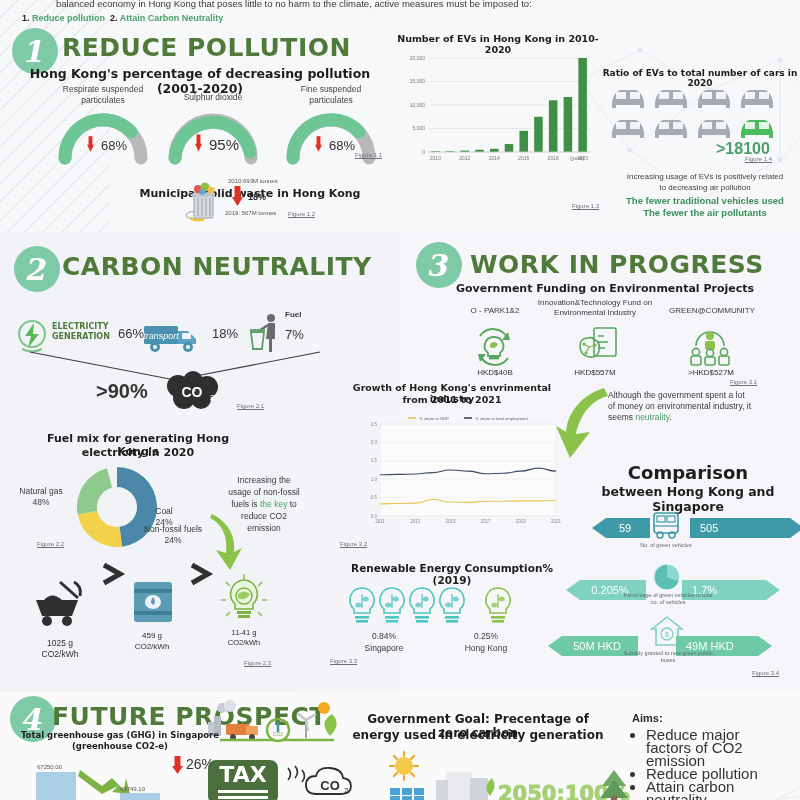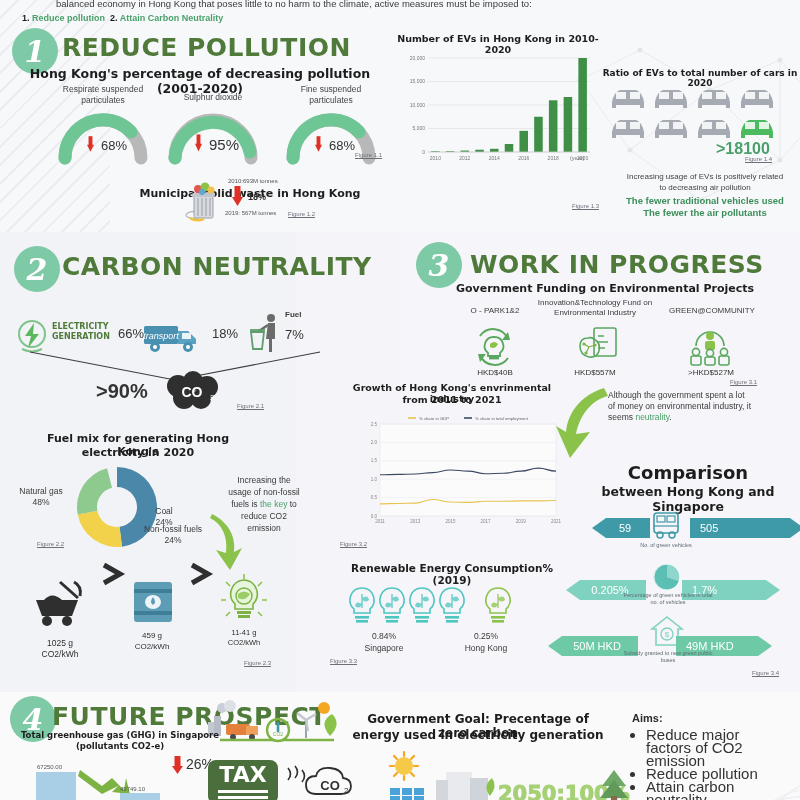--- a/index.html
+++ b/index.html
@@ -599,21 +599,21 @@
     <path d="M82 42 h52" stroke="#7cb342" stroke-width="2.4"></path>
     <circle cx="124" cy="10" r="6" fill="#f5a623"></circle>
     <path d="M106 40 v-18" stroke="#9aa2ab" stroke-width="2"></path>
     <g stroke="#c2c8cf" stroke-width="2.4">
         <path d="M106 22 l-9 -7M106 22 l10 -6M106 22 l2 11"></path>
       </g>
     <path d="M130 38 q12 -12 2 -22 q-14 8 -2 22 z" fill="#8bc34a"></path>
   </svg>
 
   <div class="hdr" style="position:absolute;left:10px;top:730px;width:220px;font-size:8.5px;">Total greenhouse gas (GHG) in Singapore</div>
-  <div class="hdr" style="position:absolute;left:10px;top:741px;width:220px;font-size:8.5px;">(pollutants CO2-e)</div>
+  <div class="hdr" style="position:absolute;left:10px;top:741px;width:220px;font-size:8.5px;">(greenhouse CO2-e)</div>
   <div class="blk mini" style="left:37px;top:764px;color:#555;">67250.00</div>
   <div class="blk" style="position:absolute;left:36px;top:772px;width:40px;height:28px;background:#a8cfe5;"></div>
   <svg style="position:absolute;left:78px;top:768px;" width="52" height="28" viewBox="0 0 52 28">
     <path d="M2 2 L24 18 L34 10 L46 22 L48 10 L52 26 L34 24 L40 18 L24 26 L0 8 Z" fill="#7cb342"></path>
   </svg>
   <div class="blk mini" style="left:120px;top:786px;color:#555;">49749.10</div>
   <div class="blk" style="position:absolute;left:120px;top:793px;width:40px;height:10px;background:#a8cfe5;"></div>
   <svg style="position:absolute;left:172px;top:756px;" width="11" height="18" viewBox="0 0 11 18">
     <path d="M5.5 0 L5.5 11" stroke="#e03127" stroke-width="6"></path>
       <path d="M0 10 L11 10 L5.5 18 Z" fill="#e03127"></path>

